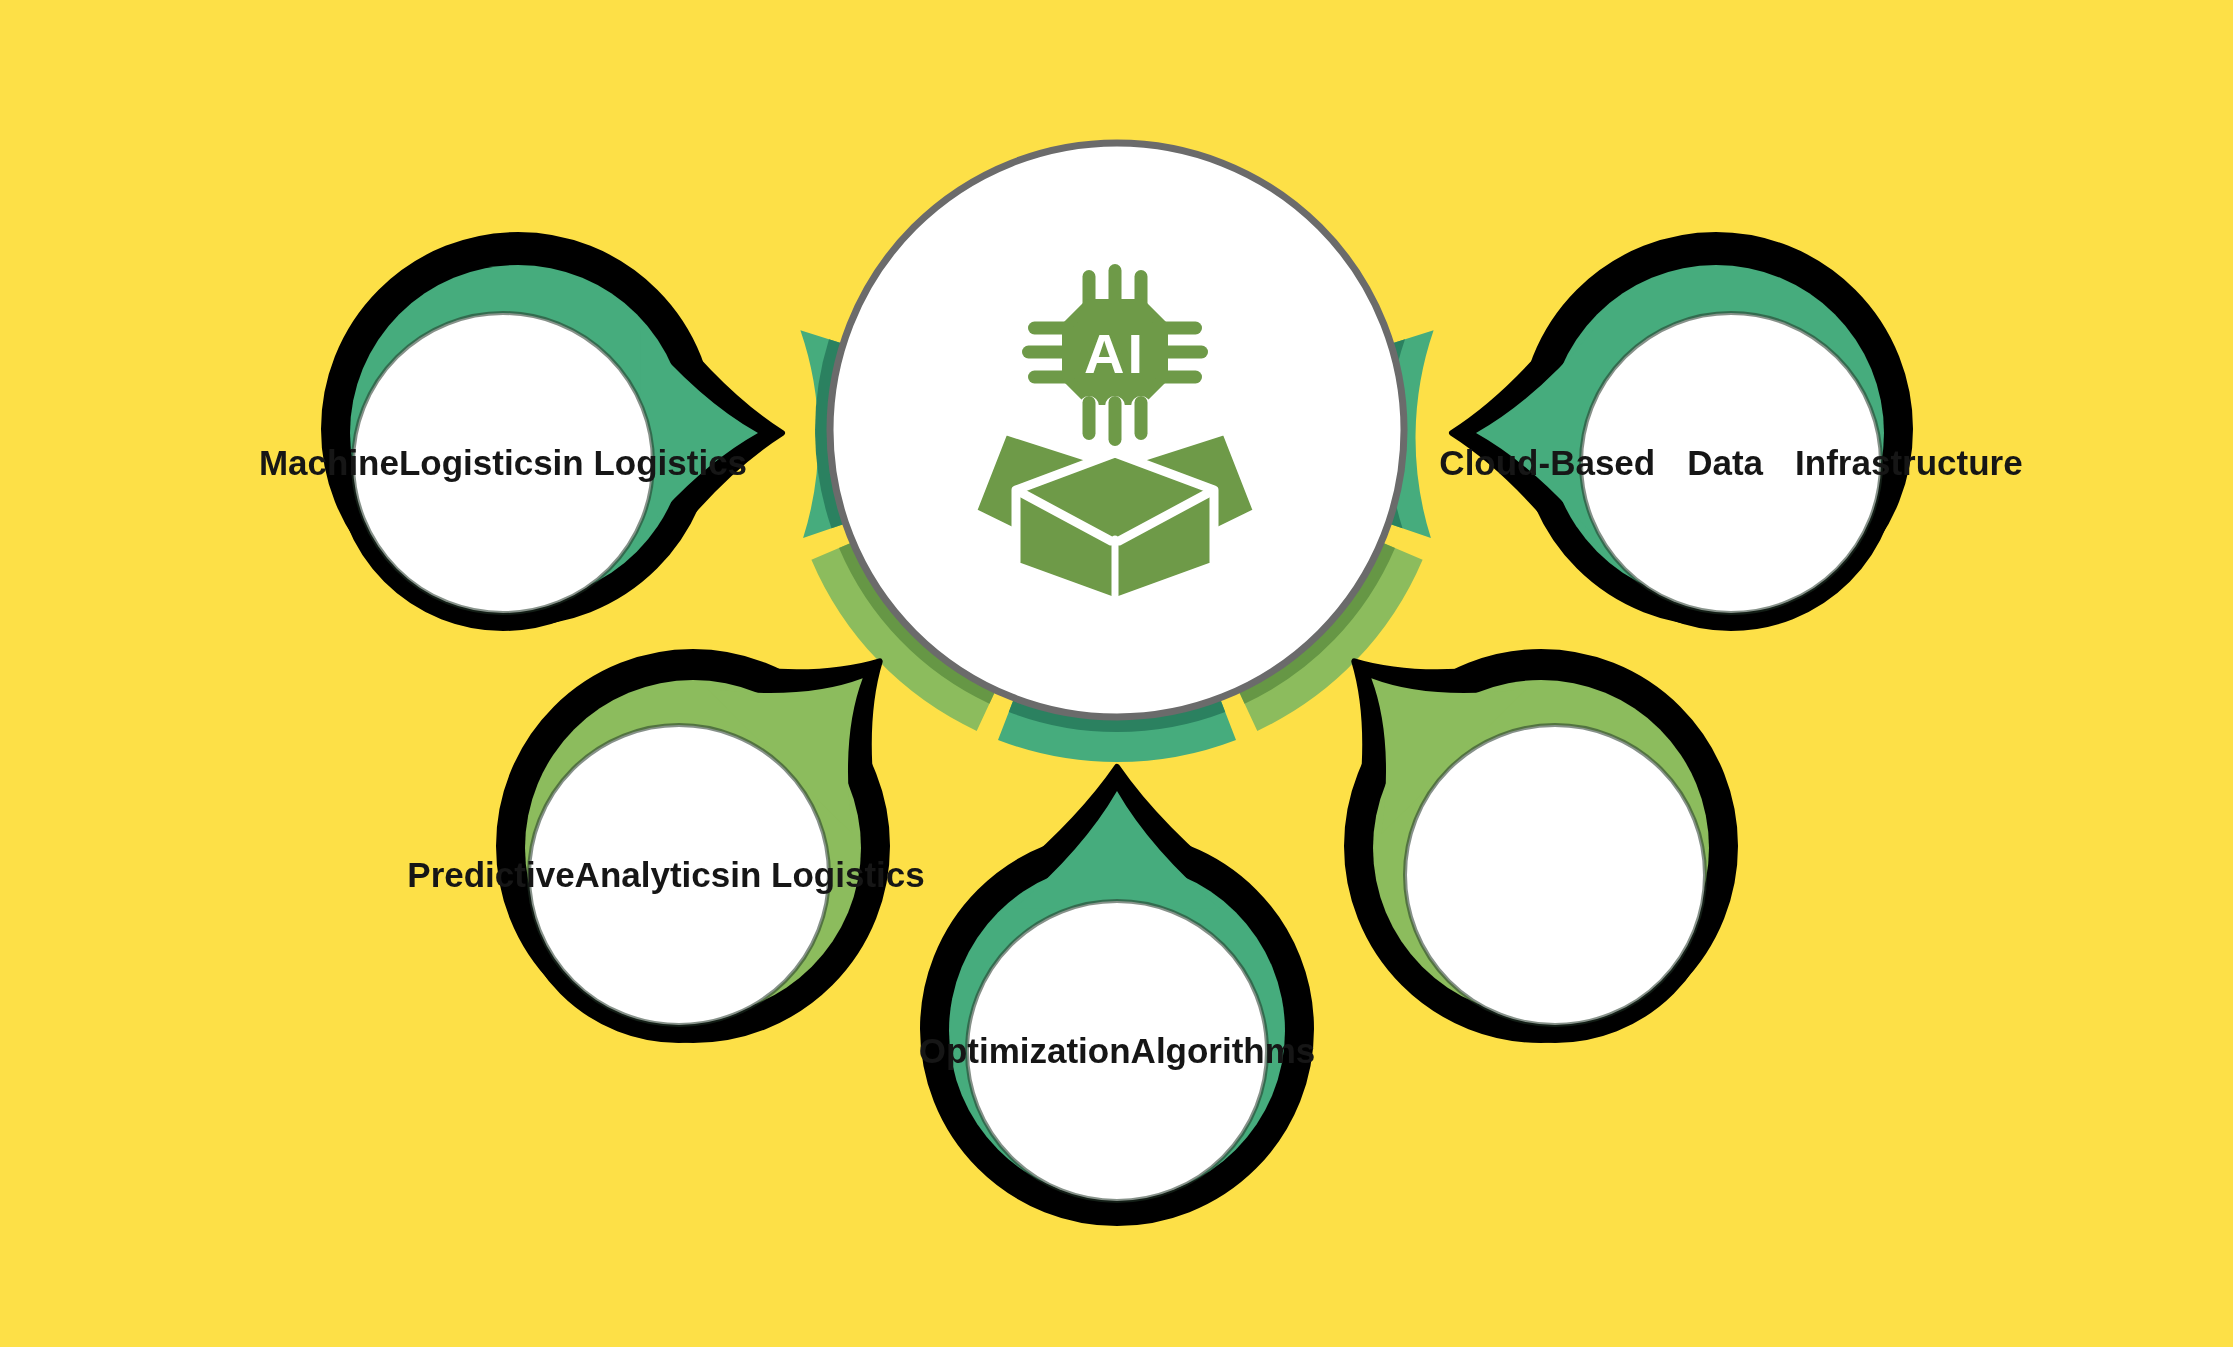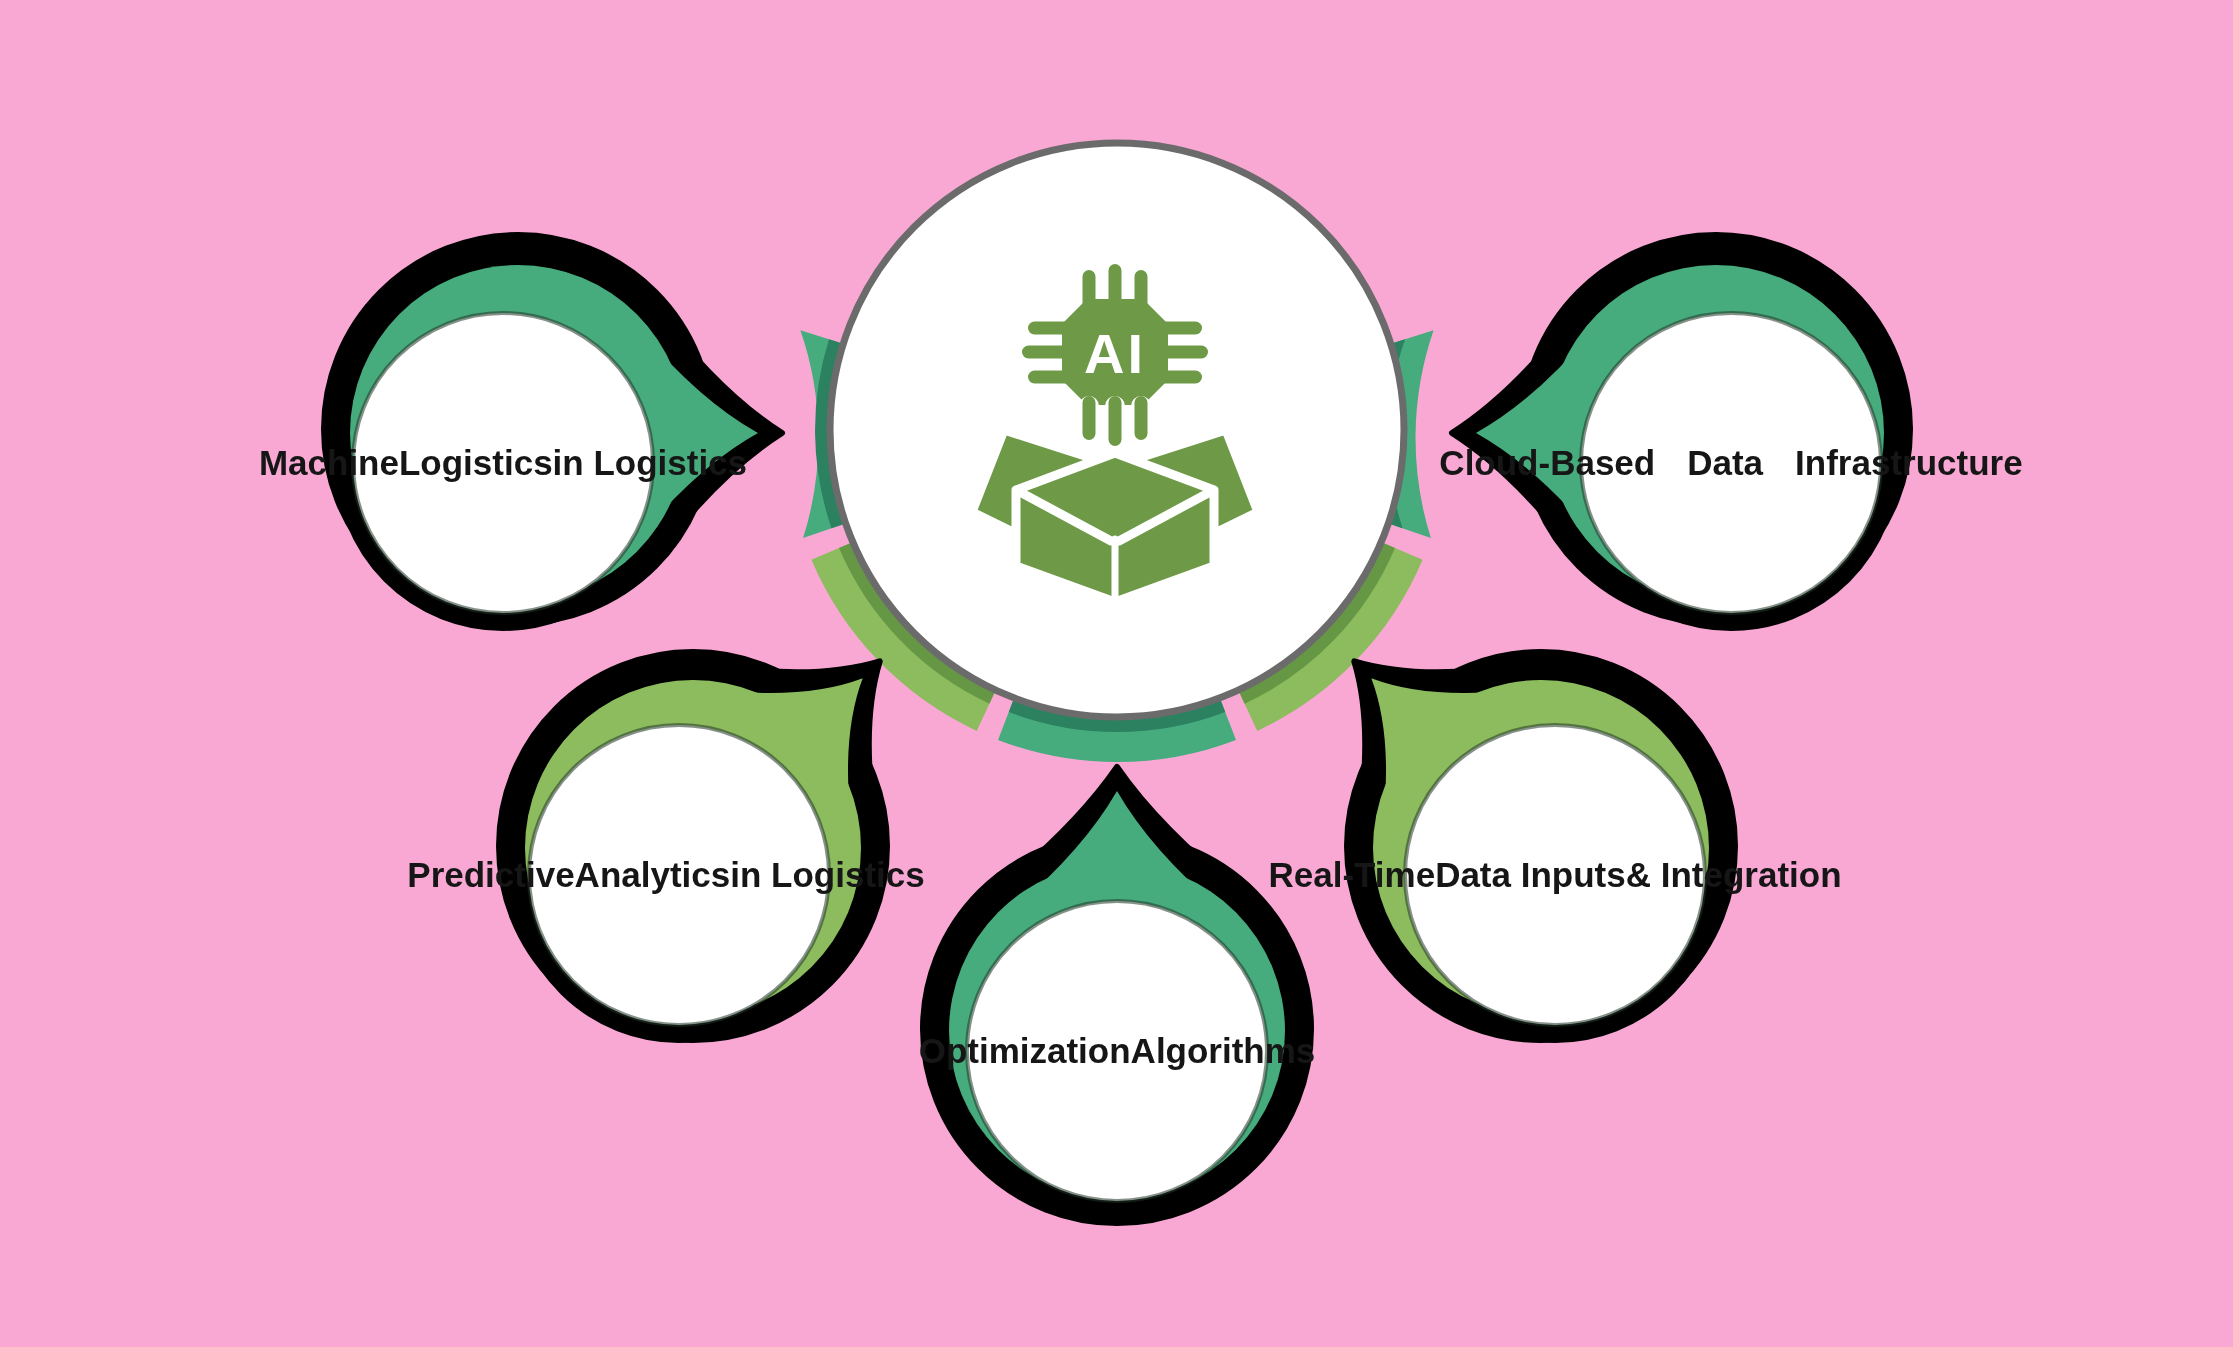--- a/index.html
+++ b/index.html
@@ -1,19 +1,19 @@
 <!DOCTYPE html>
 <html><head>
 <meta charset="utf-8">
 <style>
   html,body{margin:0;padding:0;background:#ffffff;}
   .canvas{
     position:relative;
     width:2233px;height:1347px;
-    background:#f9a8d4;
+    background:#fde047;
     font-family:"Liberation Sans", sans-serif;
     overflow:hidden;
   }
   .diagram-svg{position:absolute;left:0;top:0;}
   .label{
     position:absolute;
     width:340px;height:160px;
     display:flex;
     align-items:center;justify-content:center;
     text-align:center;
@@ -180,19 +180,14 @@
     <span>Analytics</span>
     <span>in Logistics</span>
   </div>
 
   <div class="label" style="left:947px; top:971px;">
     <span>Optimization</span>
     <span>Algorithms</span>
     <span></span>
   </div>
 
-  <div class="label" style="left:1385px; top:795px;">
-    <span>Real-Time</span>
-    <span>Data Inputs</span>
-    <span>&amp; Integration</span>
-  </div>
 
 </div>
 
 </body></html>

